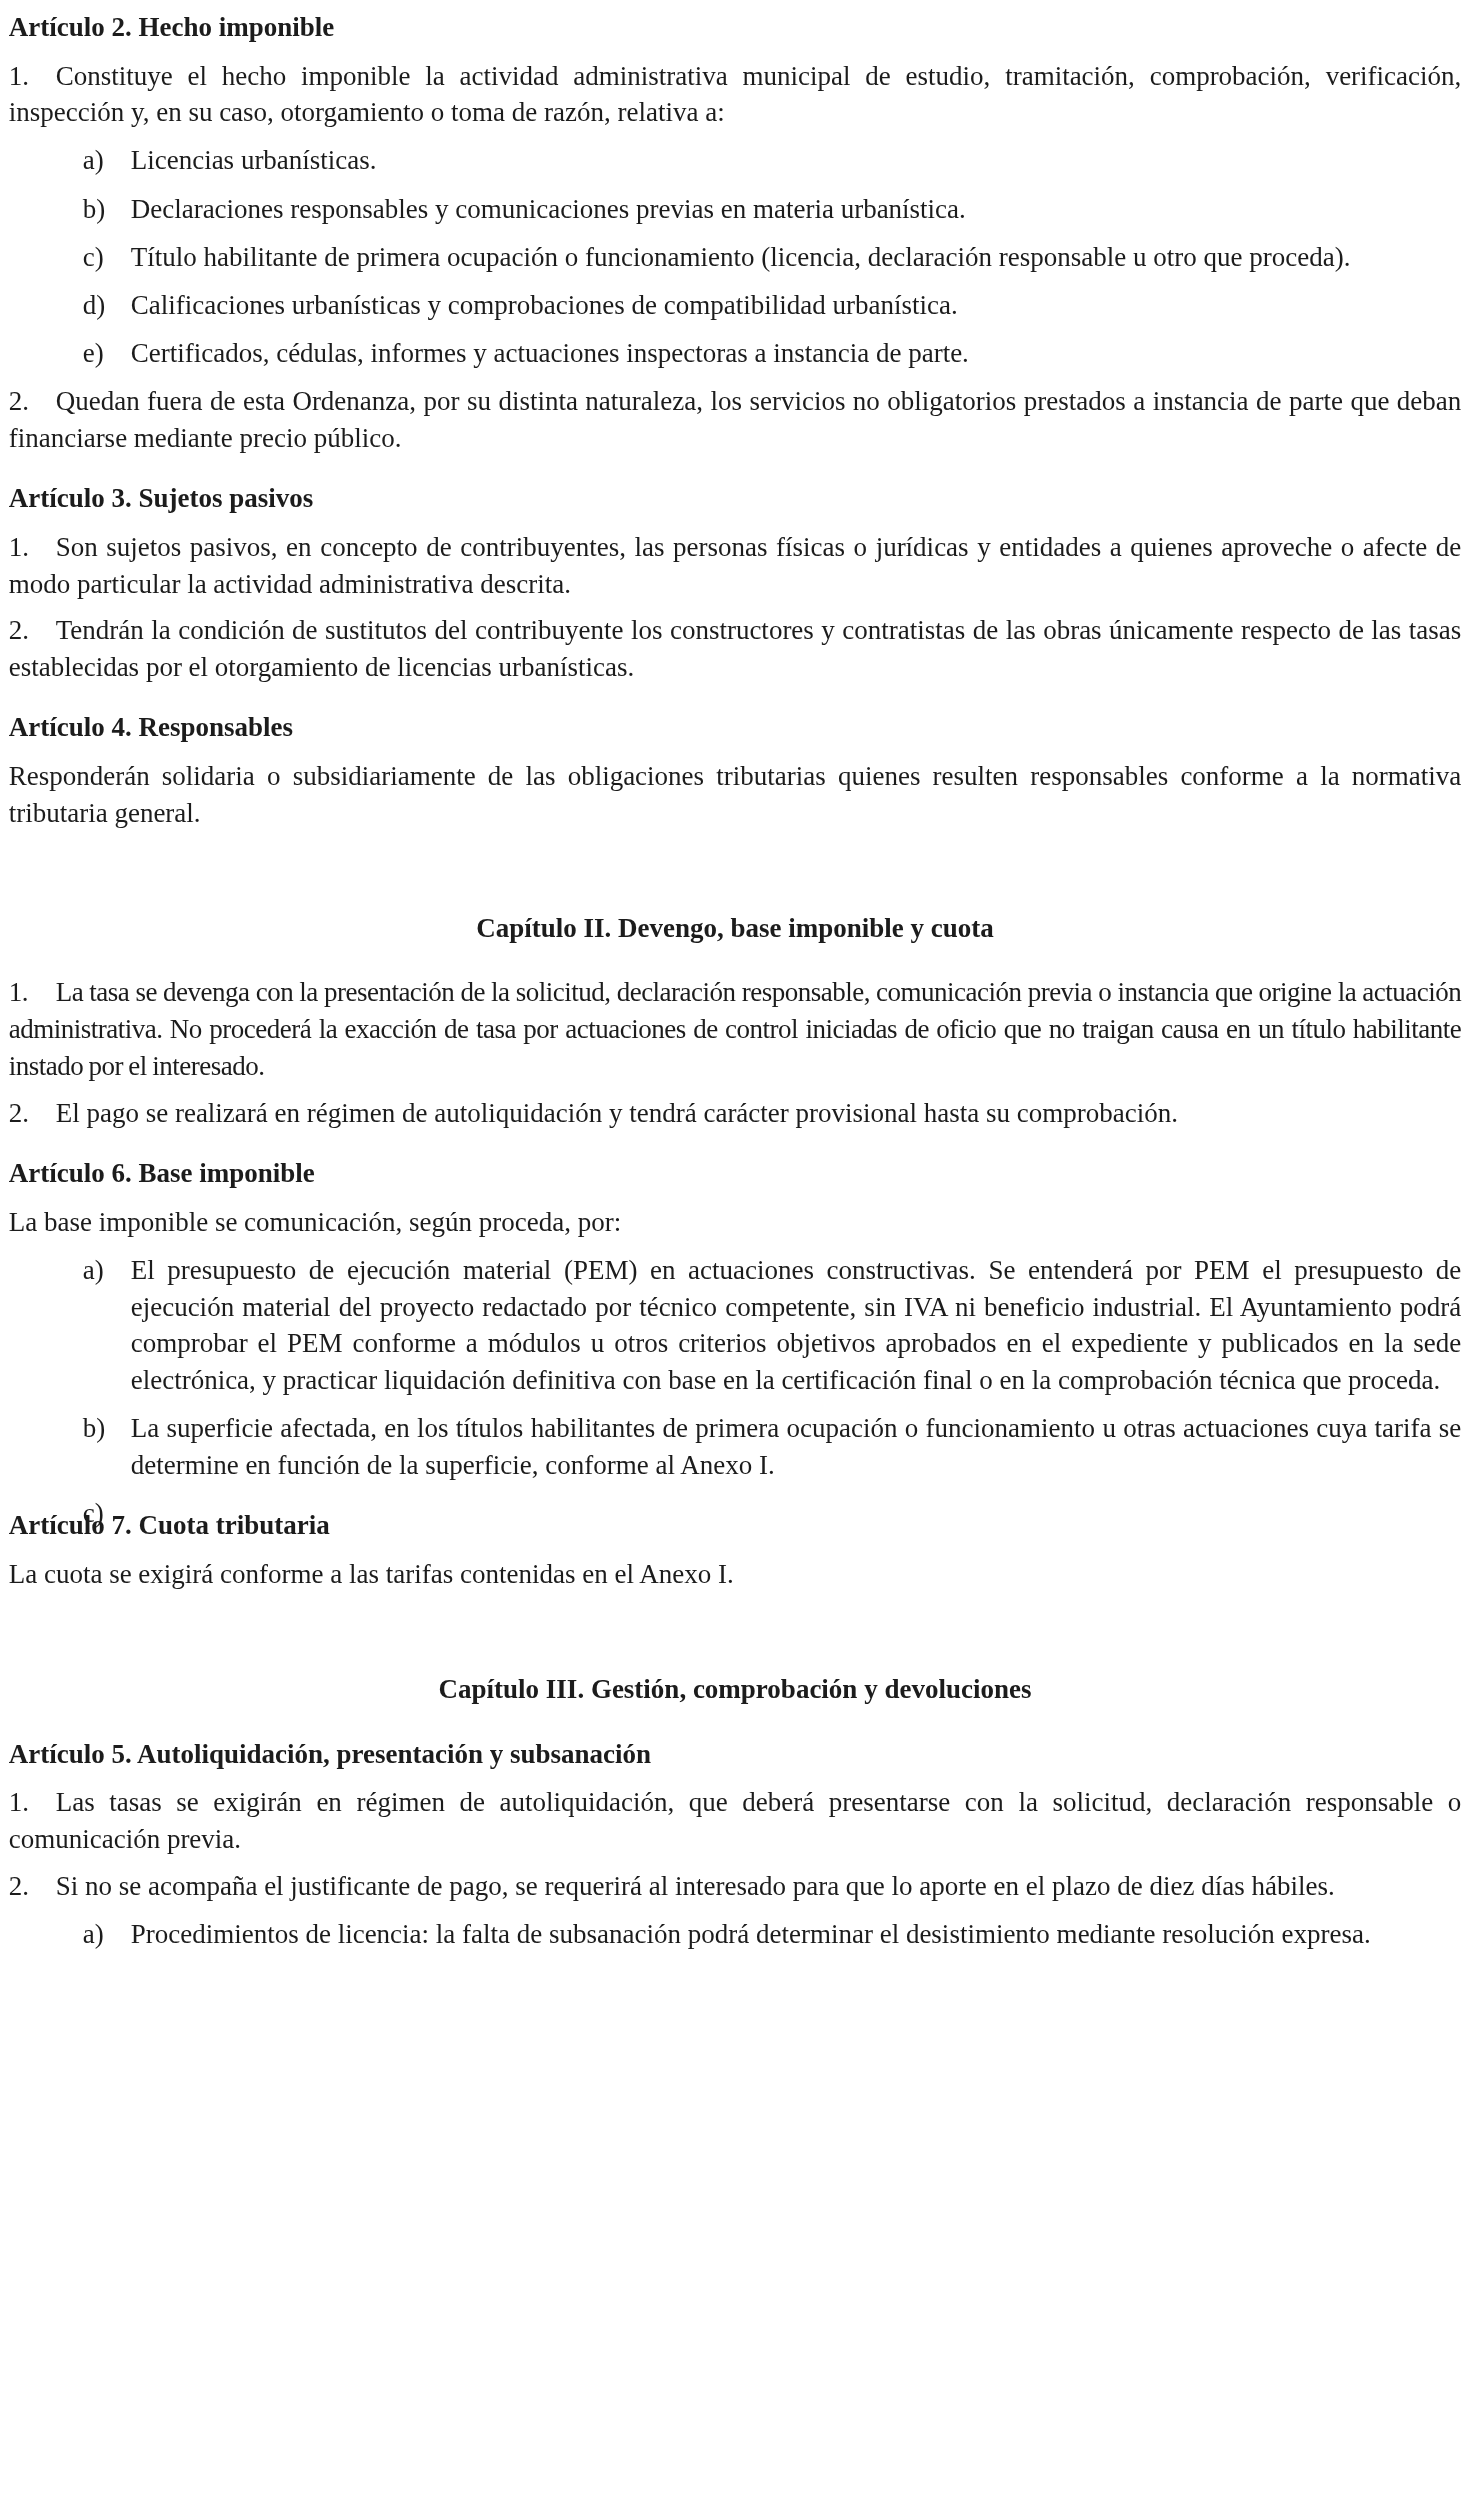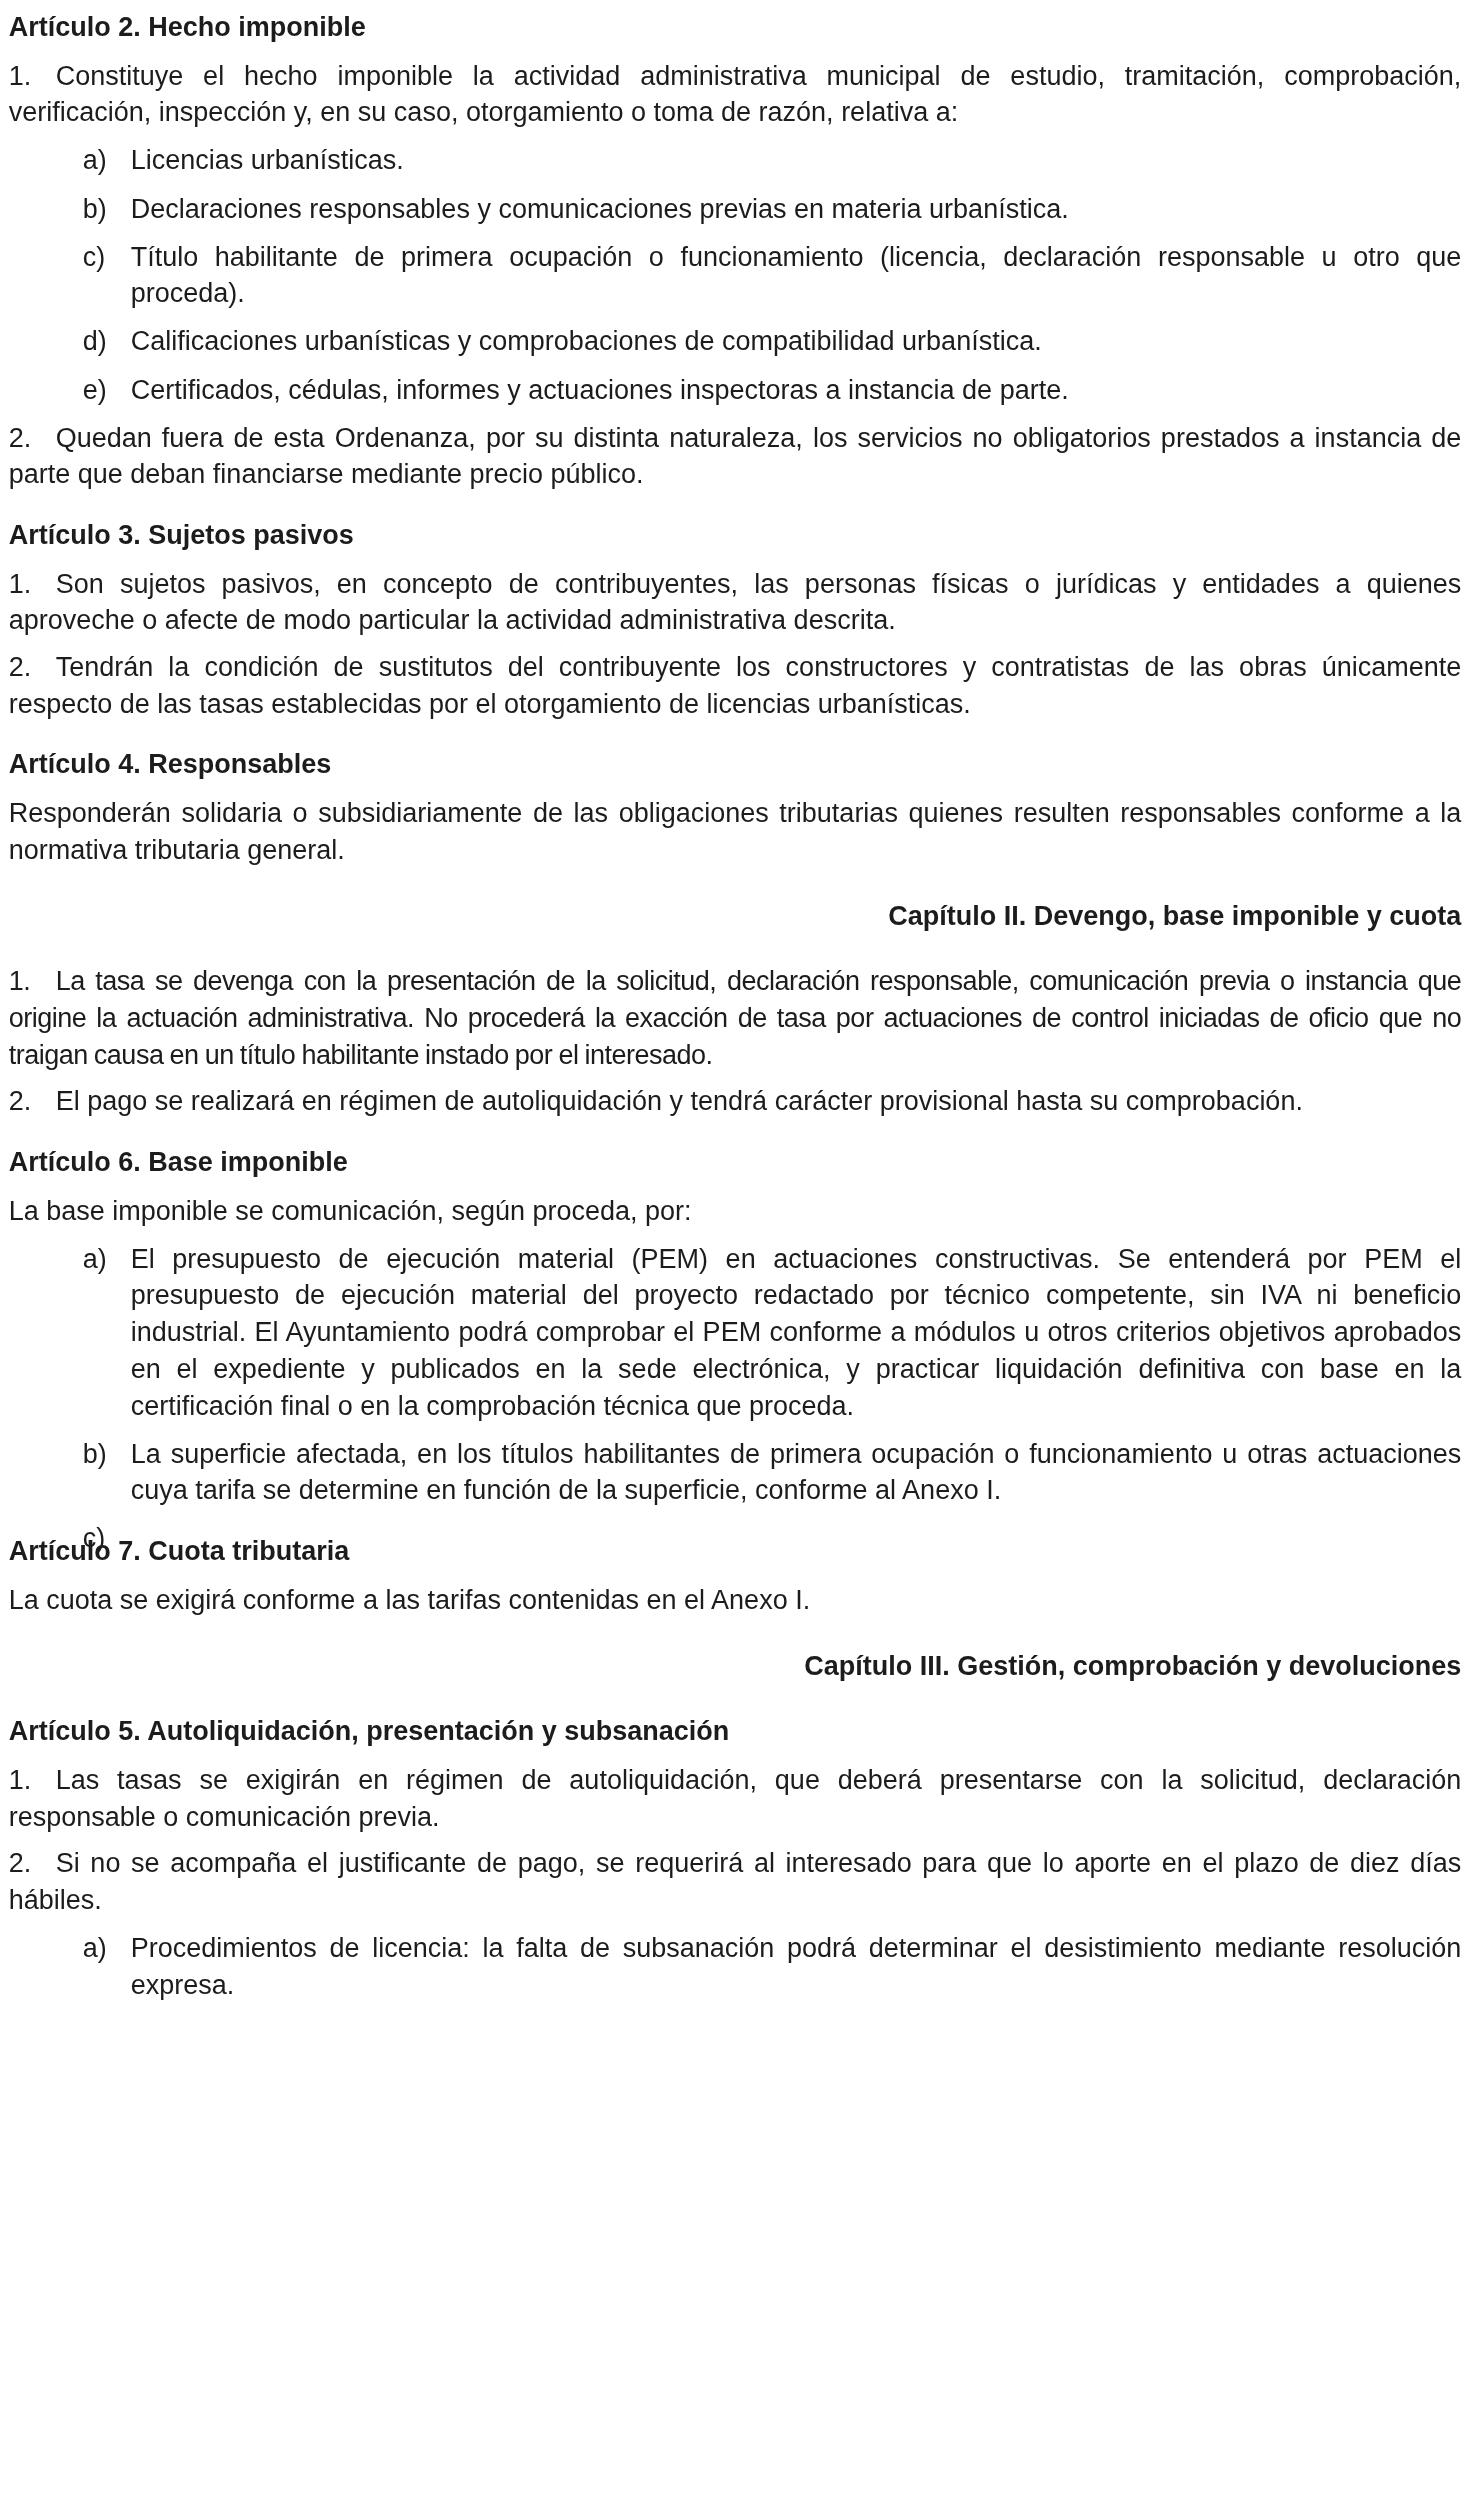--- a/index.html
+++ b/index.html
@@ -18,35 +18,36 @@
     box-sizing: border-box;
     width: 1470px;
     min-height: 2512px;
     padding: 8.7px 8.7px 0 8.7px;
     overflow: hidden;
     background: #ffffff;
   }
   .doc {
     font-size: 27px;
     line-height: 1.36;
+    font-family: Liberation Serif, serif;
   }
   .heading {
     font-size: 27px;
     font-weight: bold;
     margin: 23.6px 0 12.2px 0;
     text-align: left;
   }
   .doc > .heading:first-child {
     margin-top: 0;
   }
   .chapter {
     font-size: 27px;
     font-weight: bold;
-    margin: 30px 0 28px 0;
-    text-align: right;
+    margin: 78px 0 28px 0;
+    text-align: center;
   }
   .para {
     margin: 10px 0;
     text-align: justify;
   }
   .numpara .num {
     display: inline-block;
     min-width: 47px;
   }
   .condensed {

